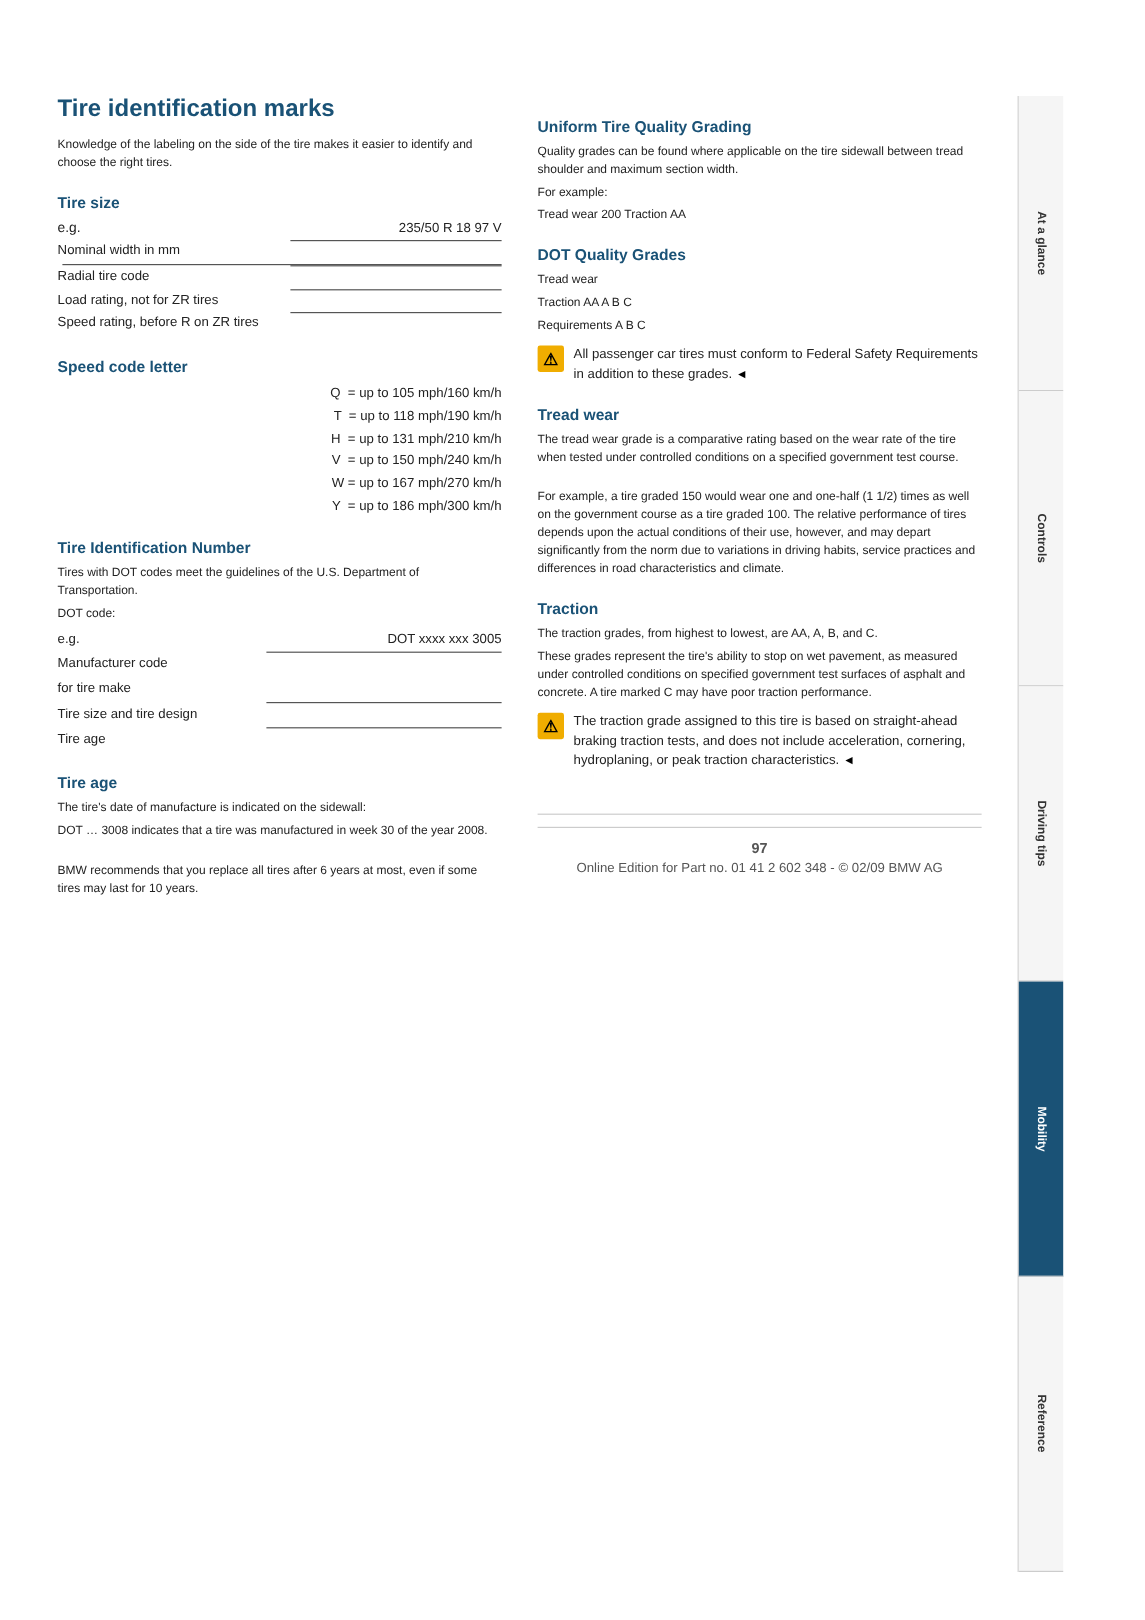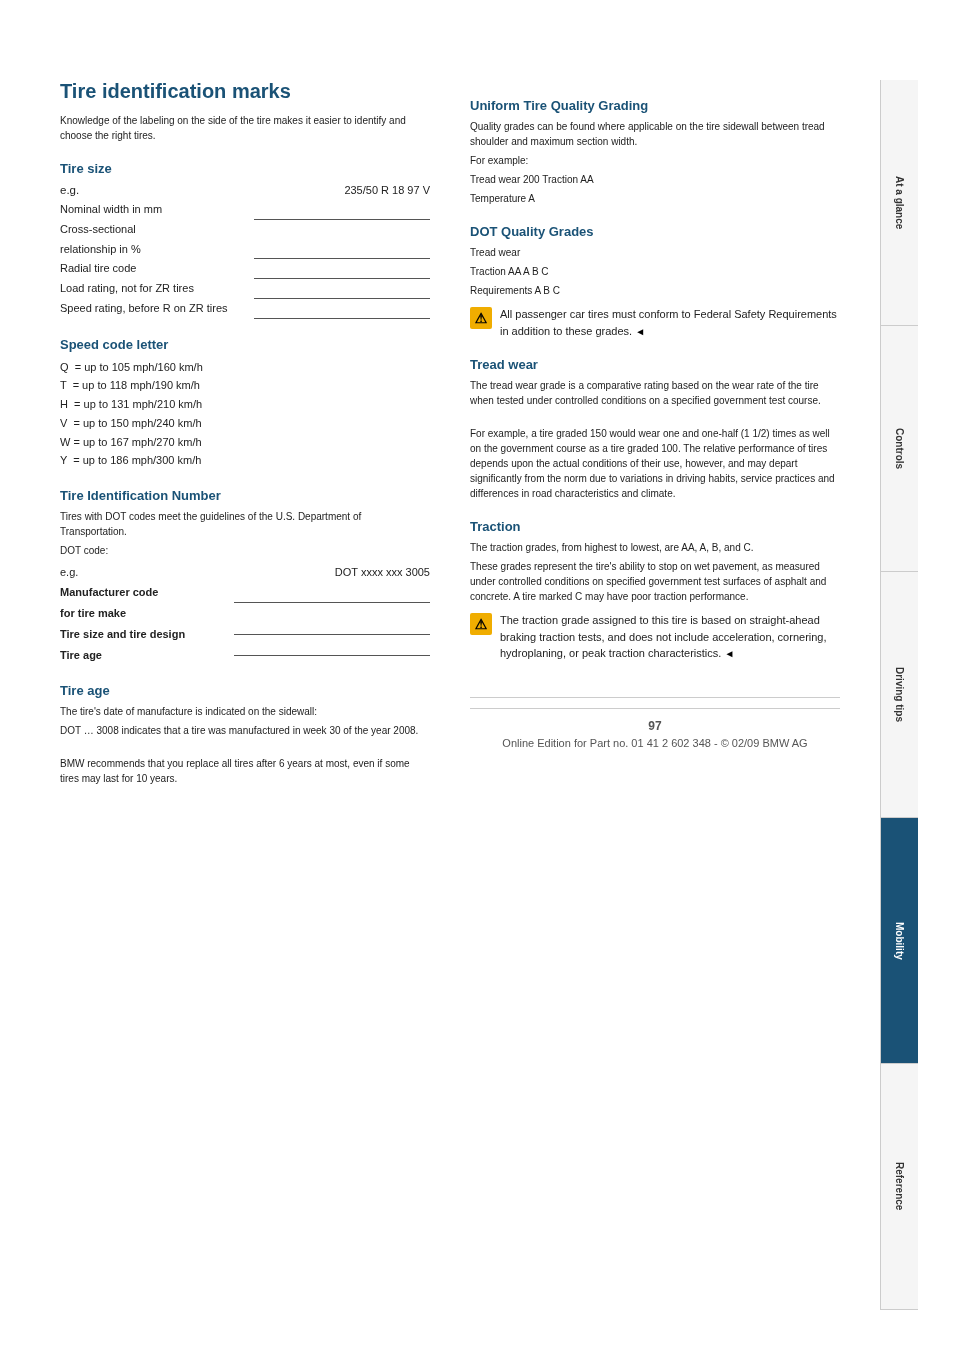--- a/index.html
+++ b/index.html
@@ -14,23 +14,23 @@
     }
 
     .page-wrapper {
       display: flex;
       width: 954px;
       min-height: 1350px;
     }
 
     .main-content {
       flex: 1;
-      padding: 80px 30px 40px 60px;
-      display: flex;
-      gap: 40px;
+      padding: 80px 30px 40px 48px;
+      display: flex;
+      gap: 30px;
       border-radius: 27px;
     }
 
     .left-col {
       flex: 1;
       max-width: 370px;
     }
 
     .right-col {
       flex: 1;
@@ -95,63 +95,63 @@
 
     .tire-size-eg {
       display: flex;
       justify-content: space-between;
       margin-bottom: 4px;
       font-size: 11.5px;
     }
 
     .tire-size-row {
       display: flex;
-      align-items: flex-end;
+      align-items: flex-start;
       font-size: 11px;
       line-height: 1.8;
       position: relative;
     }
 
     .tire-size-label {
       min-width: 190px;
       font-size: 11px;
     }
 
     .tire-size-line {
       border-top: 1px solid #555;
       flex: 1;
       margin-left: 4px;
     }
 
     .speed-codes {
       margin: 6px 0 0 0;
+      text-align: right;
     }
 
     .speed-code-row {
       font-size: 11px;
       line-height: 1.7;
     }
 
     .dot-table {
       margin: 8px 0 10px 0;
     }
 
     .dot-eg-row {
       display: flex;
       justify-content: space-between;
       font-size: 11px;
       margin-bottom: 4px;
     }
 
     .dot-row {
       display: flex;
-      align-items: center;
+      align-items: flex-start;
       font-size: 11px;
       line-height: 1.9;
-      font-weight: bold;
     }
 
     .dot-label {
       min-width: 170px;
       font-size: 11px;
     }
 
     .dot-line {
       border-top: 1px solid #555;
       flex: 1;
@@ -228,21 +228,20 @@
       <div class="tire-size-table">
         <div class="tire-size-eg">
           <span>e.g.</span>
           <span style="font-size:11px;">235/50 R 18 97 V</span>
         </div>
         <div class="tire-size-row">
           <span class="tire-size-label">Nominal width in mm</span>
           <span class="tire-size-line"></span>
         </div>
         <div class="tire-size-row">
-          <span class="tire-size-label">Cross-sectional<br>relationship in %</span>
           <span class="tire-size-line"></span>
         </div>
         <div class="tire-size-row">
           <span class="tire-size-label">Radial tire code</span>
           <span class="tire-size-line"></span>
         </div>
         <div class="tire-size-row">
           <span class="tire-size-label">Load rating, not for ZR tires</span>
           <span class="tire-size-line"></span>
         </div>
@@ -295,21 +294,20 @@
       <p class="body-text">BMW recommends that you replace all tires after 6 years at most, even if some tires may last for 10 years.</p>
     </div>
 
     <div class="right-col">
 
       
       <h2 class="section-title">Uniform Tire Quality Grading</h2>
       <p class="body-text">Quality grades can be found where applicable on the tire sidewall between tread shoulder and maximum section width.</p>
       <p class="body-text">For example:</p>
       <p class="body-text">Tread wear 200 Traction AA</p>
-      <p class="body-text">Temperature A</p>
 
       
       <h2 class="section-title">DOT Quality Grades</h2>
       <p class="body-text">Tread wear</p>
       <p class="body-text">Traction AA A B C</p>
       <p class="body-text">Requirements A B C</p>
 
       <div class="warning-box">
         <div class="warning-icon">⚠</div>
         <span>

